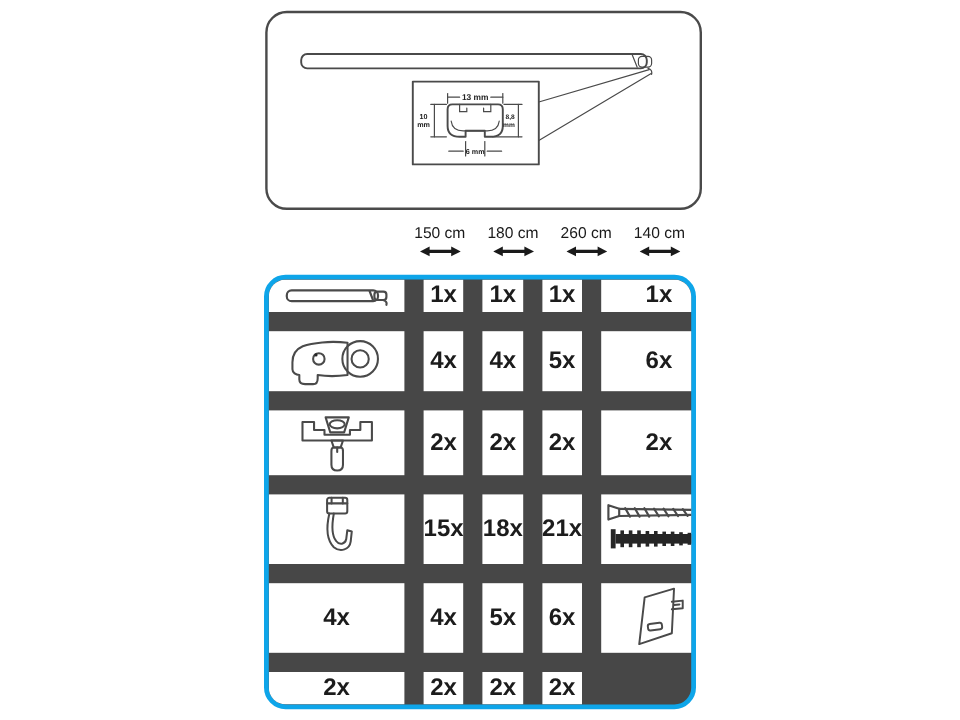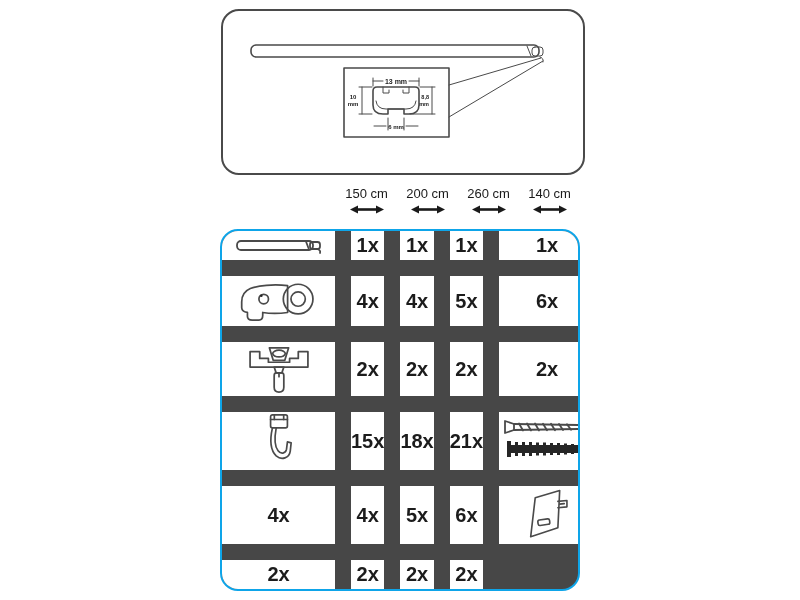--- a/index.html
+++ b/index.html
@@ -16,21 +16,21 @@
   .dim-small{font:bold 6px "Liberation Sans",sans-serif;fill:#222;}
   .dim-tiny{font:bold 5.5px "Liberation Sans",sans-serif;fill:#222;}
 
   
   .col-headers{position:absolute;left:336px;top:186px;width:246px;display:flex;}
   .col-header{width:61px;display:flex;flex-direction:column;align-items:center;gap:3px;}
   .col-header .lbl{font-size:13px;font-weight:normal;color:#1a1a1a;white-space:nowrap;}
 
   
   .parts-table{position:absolute;left:220px;top:229px;width:360px;height:362px;
-               box-sizing:border-box;border:2px solid #0ea5e9;border-radius:18px;overflow:hidden;
+               box-sizing:border-box;border:4px solid #0ea5e9;border-radius:18px;overflow:hidden;
                background:#474747;display:grid;
                grid-template-columns:113px repeat(4,1fr);grid-template-rows:repeat(6,1fr);
                gap:16px;}
   .cell{background:#ffffff;display:flex;align-items:center;justify-content:center;}
   .qty{font-size:20px;font-weight:bold;color:#1c1c1c;}
   .icon-line{stroke:#4a4a4a;fill:none;stroke-width:1.8;stroke-linecap:round;stroke-linejoin:round;}
   .icon-fill{fill:#262626;stroke:none;}
 </style>
 </head>
 <body>
@@ -84,21 +84,21 @@
   <div class="col-headers">
     <div class="col-header">
       <span class="lbl">150 cm</span>
       <svg width="34" height="11" viewBox="0 0 34 11">
         <line x1="6" y1="5.5" x2="28" y2="5.5" stroke="#1a1a1a" stroke-width="2.6"></line>
         <polygon points="0,5.5 8,1.5 8,9.5" fill="#1a1a1a"></polygon>
         <polygon points="34,5.5 26,1.5 26,9.5" fill="#1a1a1a"></polygon>
       </svg>
     </div>
     <div class="col-header">
-      <span class="lbl">200 cm</span>
+      <span class="lbl">180 cm</span>
       <svg width="34" height="11" viewBox="0 0 34 11">
         <line x1="6" y1="5.5" x2="28" y2="5.5" stroke="#1a1a1a" stroke-width="2.6"></line>
         <polygon points="0,5.5 8,1.5 8,9.5" fill="#1a1a1a"></polygon>
         <polygon points="34,5.5 26,1.5 26,9.5" fill="#1a1a1a"></polygon>
       </svg>
     </div>
     <div class="col-header">
       <span class="lbl">260 cm</span>
       <svg width="34" height="11" viewBox="0 0 34 11">
         <line x1="6" y1="5.5" x2="28" y2="5.5" stroke="#1a1a1a" stroke-width="2.6"></line>

